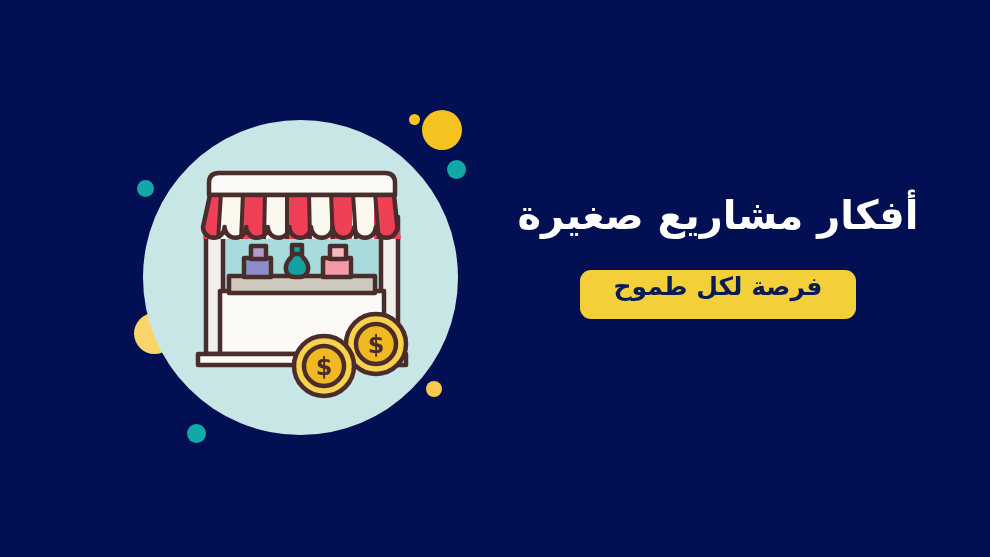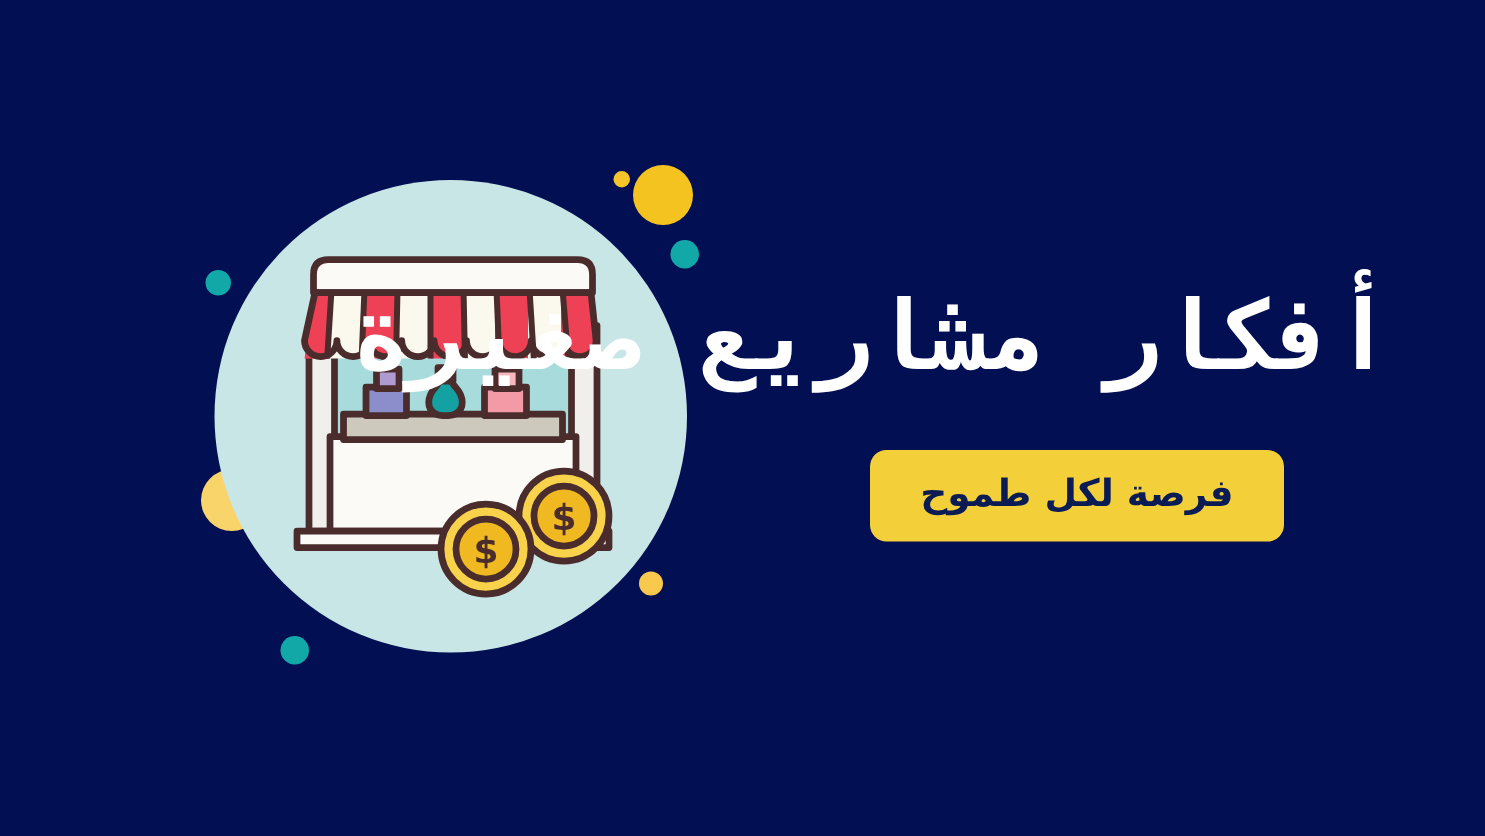--- a/index.html
+++ b/index.html
@@ -38,39 +38,38 @@
   
   #text-block {
     position:absolute;
     left:508px; top:190px;
     width:420px;
     direction:rtl;
     text-align:center;
   }
   #headline {
     color:#FFFFFF;
-    font-size:64px;
+    font-size:40px;
     font-weight:bold;
     line-height:1.25;
     letter-spacing:-0.5px;
     white-space:nowrap;
-    font-family:Liberation Mono, monospace;
   }
   #badge-wrap {
     margin-top:30px;
     display:flex;
     justify-content:center;
   }
   #badge {
     background:#F3D03A;
     color:#0B1B54;
     font-size:25px;
     font-weight:bold;
     border-radius:11px;
-    padding:16px 34px 20px 34px;
+    padding:4px 34px 20px 34px;
     line-height:1;
     white-space:nowrap;
   }
 </style>
 </head>
 <body>
 
 <div id="banner" style="background: rgb(2, 15, 82);">
 
   <div id="dots-layer">

